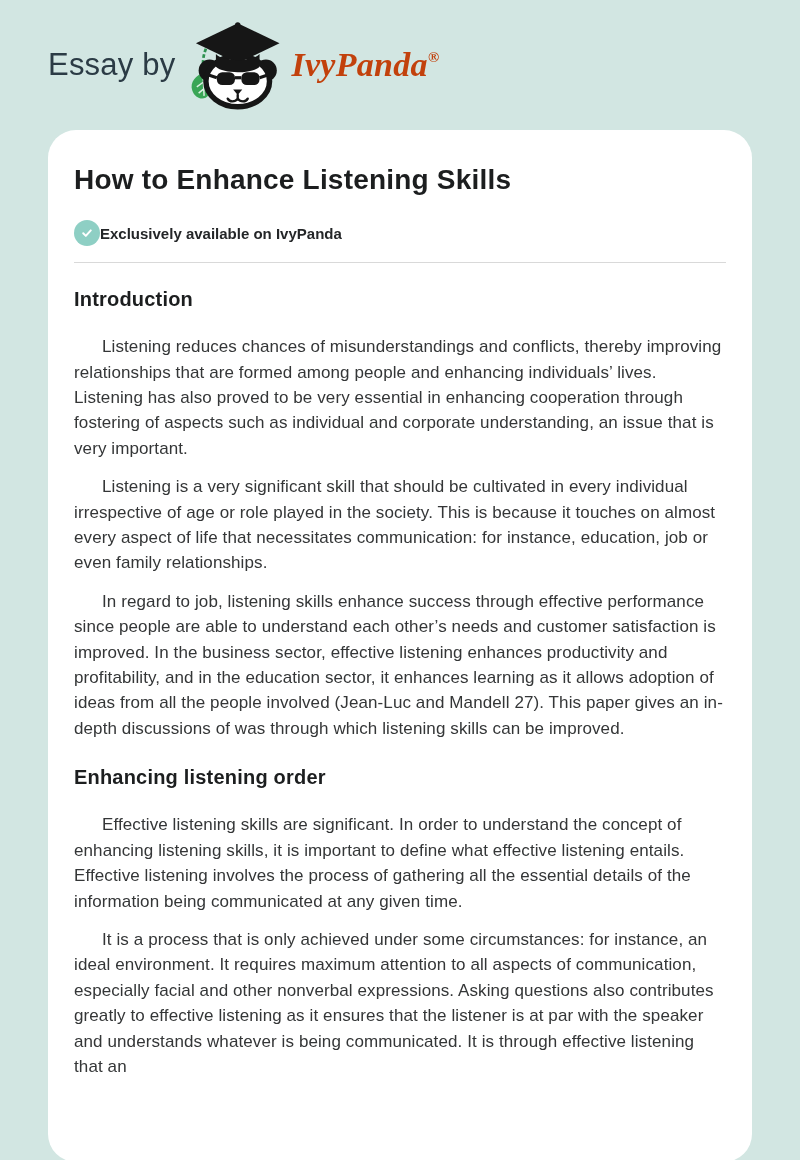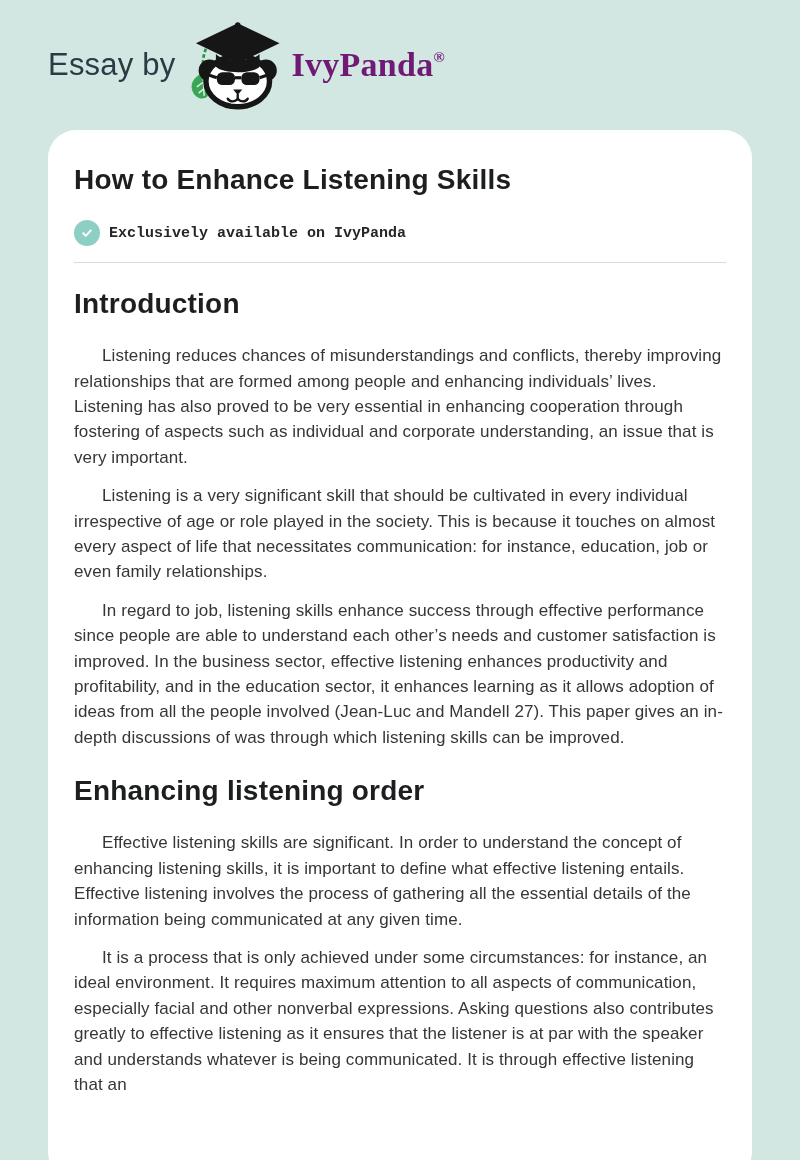--- a/index.html
+++ b/index.html
@@ -24,22 +24,23 @@
     font-size: 31px;
     color: var(--header-text, #2b3b45);
     letter-spacing: 0.2px;
     margin-right: 10px;
   }
   .logo-icon { display: inline-block; margin-right: 6px; position: relative; top: 2px; }
   .brand {
     font-family: "Liberation Serif", serif;
     font-weight: bold;
     font-size: 34px;
-    color: #701a75;
+    color: #c2410c;
     letter-spacing: 0.3px;
+    font-style: italic;
   }
   .brand sup { font-size: 15px; position: relative; top: -2px; }
 
   
   .card {
     margin-left: 48px;
     width: 704px;
     min-height: 980px;
     background: var(--card, #ffffff);
     border-radius: 28px;
@@ -49,23 +50,21 @@
     font-size: 28px;
     line-height: 1.15;
     color: #1c1e1f;
     font-weight: bold;
     margin-bottom: 24px;
     letter-spacing: 0.2px;
   }
   .badge {
     display: flex;
     align-items: center;
-    gap: 9px;
     margin-bottom: 16px;
-    font-family: Liberation Mono, monospace;
   }
   .check-circle {
     width: 26px;
     height: 26px;
     border-radius: 50%;
     background: var(--accent, #8ecfc4);
     display: inline-flex;
     align-items: center;
     justify-content: center;
     flex: 0 0 auto;
@@ -74,21 +73,21 @@
     font-size: 15px;
     font-weight: bold;
     color: #242628;
   }
   hr.divider {
     border: none;
     border-top: 1px solid var(--divider, #d9d9d9);
     margin: 0 0 2px 0;
   }
   h2 {
-    font-size: 28px;
+    font-size: 20px;
     color: #1c1e1f;
     font-weight: bold;
     margin: 25px 0 23px 0;
     letter-spacing: 0.2px;
   }
   .card p {
     font-size: 17px;
     line-height: 25.4px;
     color: #343637;
     text-indent: 28px;

